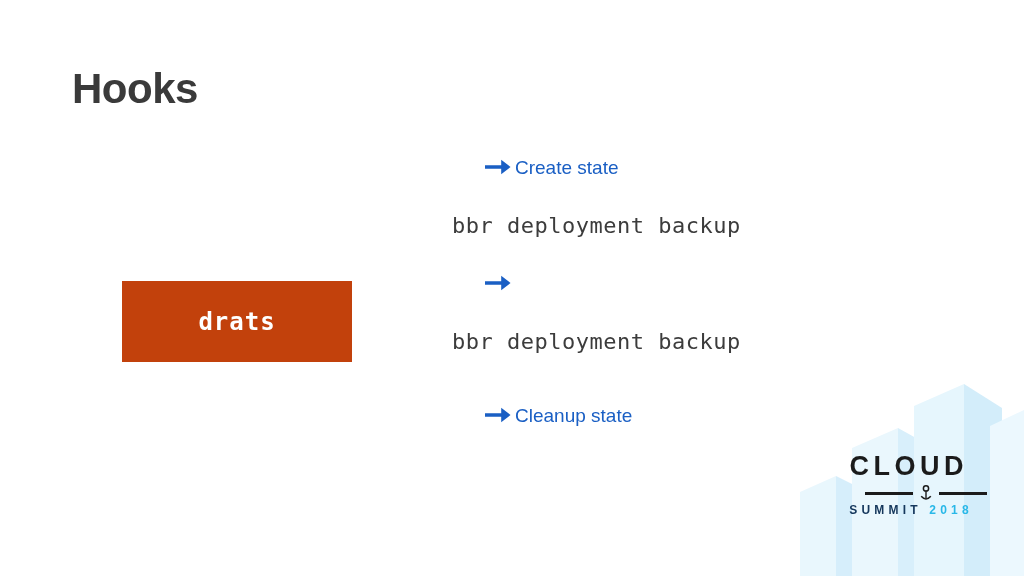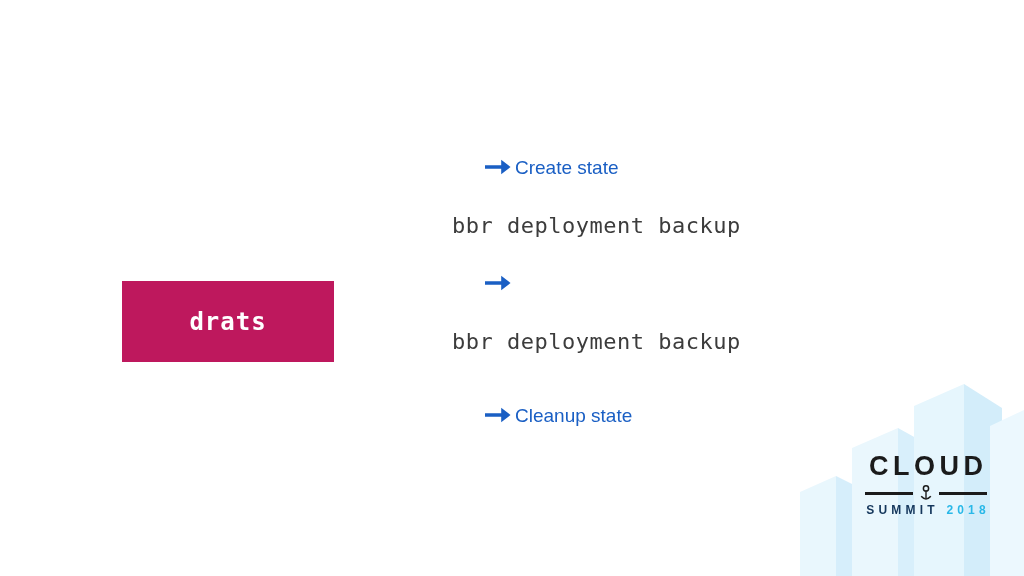--- a/index.html
+++ b/index.html
@@ -32,23 +32,23 @@
     letter-spacing: -0.5px;
     line-height: 1.1;
     white-space: nowrap;
   }
 
   
   #tool-box {
     position: absolute;
     left: 122px;
     top: 281px;
-    width: 212px;
+    width: 230px;
     height: 81px;
-    background: #be185d;
+    background: #c2410c;
     display: flex;
     align-items: center;
     justify-content: center;
   }
   #tool-box-label {
     font-family: "DejaVu Sans Mono", "Liberation Mono", monospace;
     font-size: 24px;
     font-weight: bold;
     color: #ffffff;
     letter-spacing: 1px;
@@ -104,21 +104,21 @@
     height: 200px;
     pointer-events: none;
   }
 
   
   #logo {
     position: absolute;
     left: 845px;
     top: 452px;
     width: 162px;
-    text-align: center;
+    text-align: left;
   }
   #logo-cloud {
     font-size: 27px;
     font-weight: bold;
     letter-spacing: 4.5px;
     color: #1b1b1b;
     line-height: 1.05;
     text-indent: 4.5px;
   }
   #logo-foundry {
@@ -160,20 +160,21 @@
   <svg id="skyline" viewBox="0 0 230 200" preserveAspectRatio="none" aria-hidden="true">
     <polygon points="6,200 6,116 42,100 42,200" fill="#e9f7fd"></polygon>
     <polygon points="42,200 42,100 74,116 74,200" fill="#d6eefb"></polygon>
     <polygon points="58,200 58,72 104,52 104,200" fill="#eaf7fd"></polygon>
     <polygon points="104,200 104,52 140,72 140,200" fill="#d8effb"></polygon>
     <polygon points="120,200 120,30 170,8 170,200" fill="#e6f6fd"></polygon>
     <polygon points="170,200 170,8 208,32 208,200" fill="#d3edfa"></polygon>
     <polygon points="196,200 196,50 230,34 230,200" fill="#ecf8fe"></polygon>
   </svg>
 
+  <div id="slide-title">Hooks</div>
 
   <div id="tool-box">
     <span id="tool-box-label">drats</span>
   </div>
 
   <div id="steps">
 
     <div class="step-row">
       <span class="step-arrow">
         <svg width="26" height="18" viewBox="0 0 26 18" aria-hidden="true">

